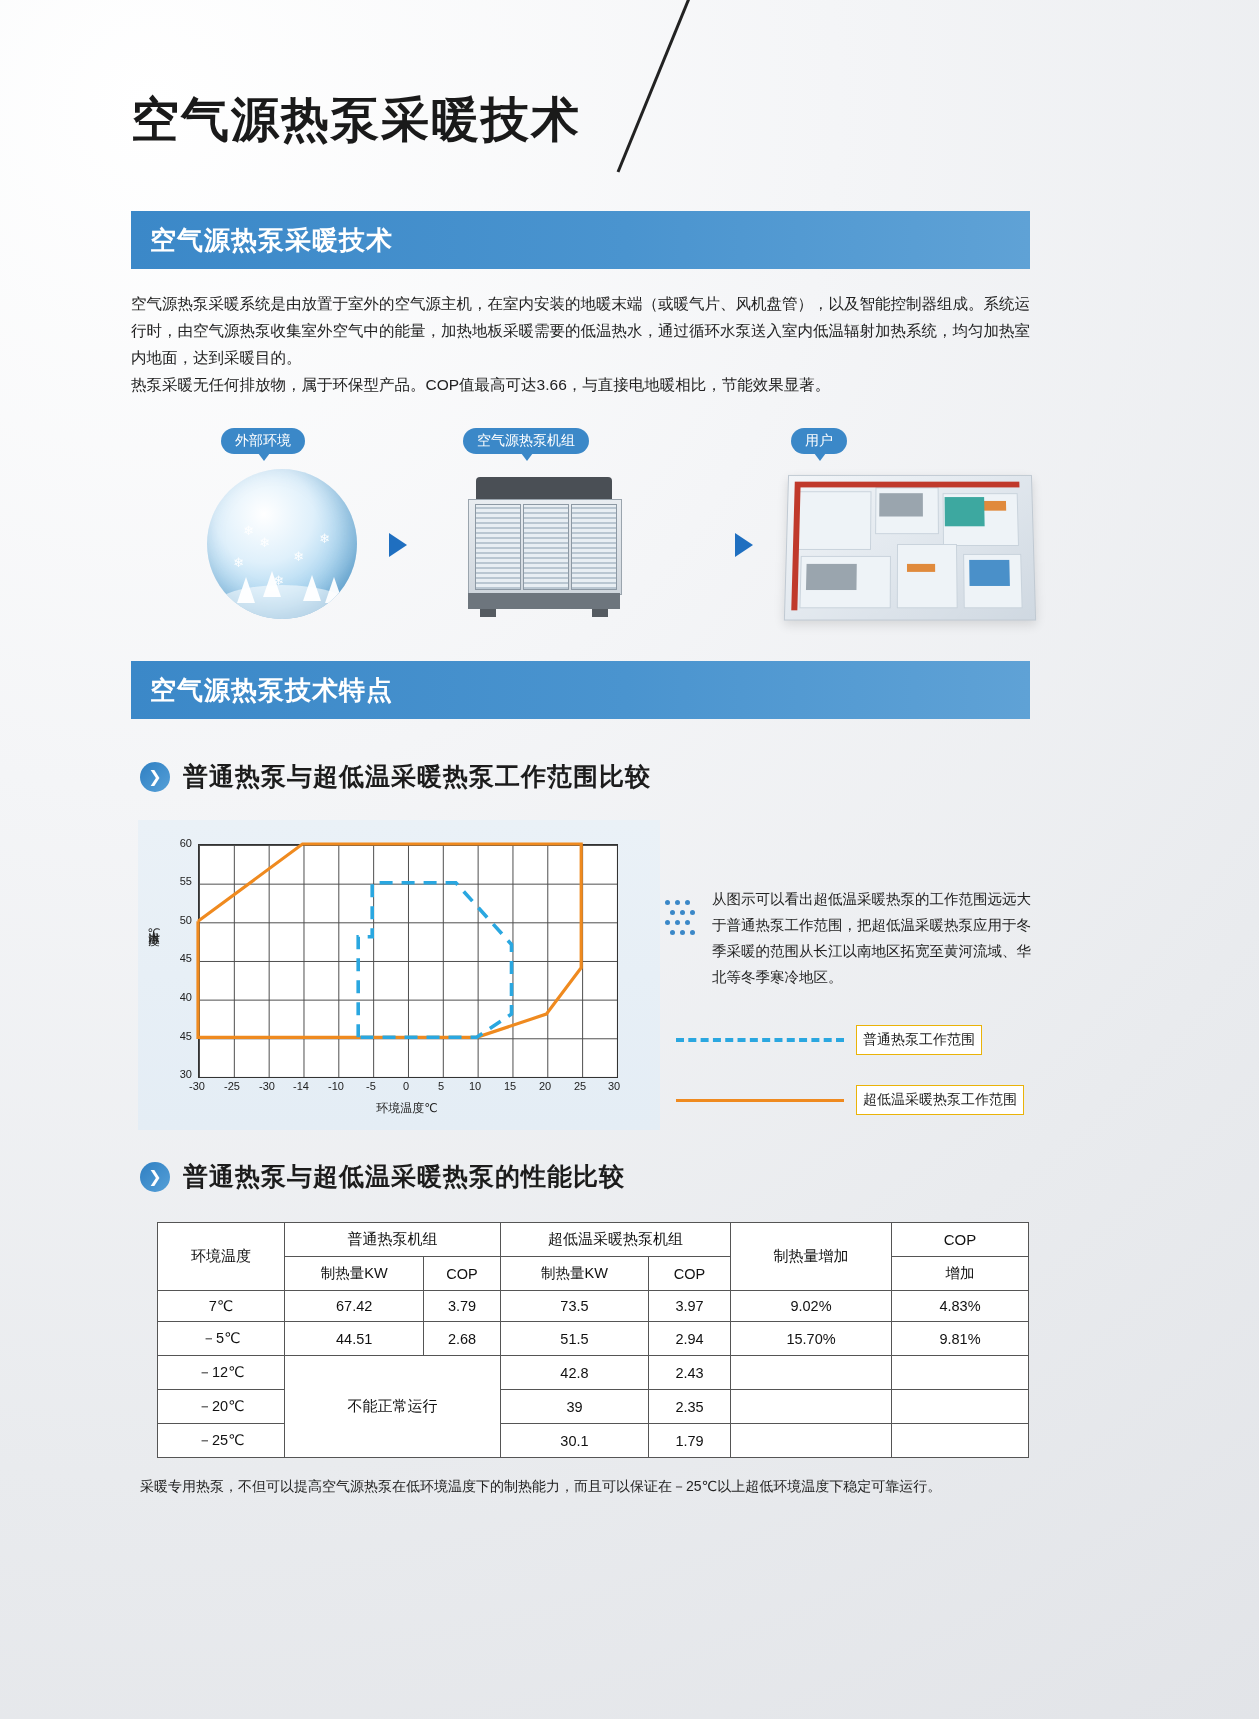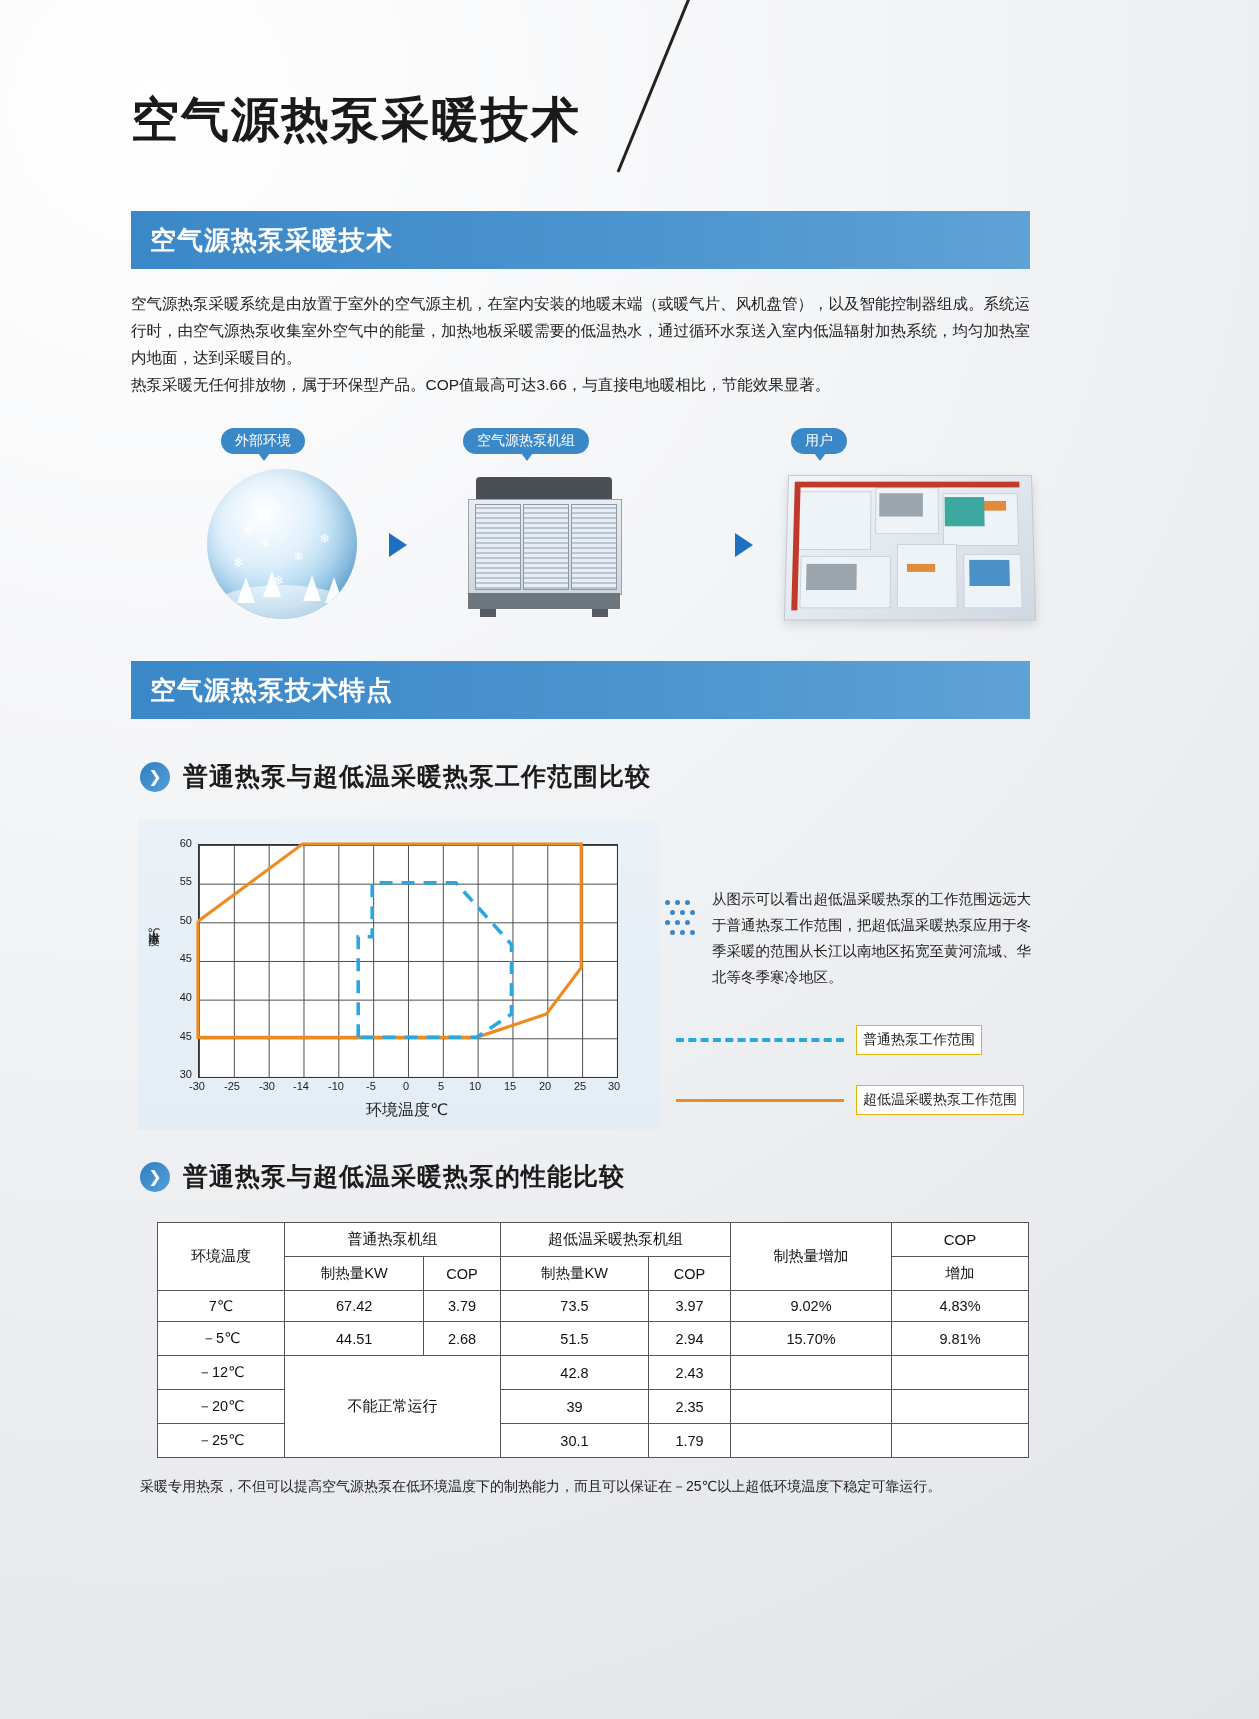--- a/index.html
+++ b/index.html
@@ -120,21 +120,21 @@
     background-image:
       linear-gradient(to right,#4d4d4d 1px,transparent 1px),
       linear-gradient(to bottom,#4d4d4d 1px,transparent 1px);
     background-size:34.83px 38.66px;
     border:1px solid #333;
   }
   .y-label{position:absolute;left:-34px;font-size:11px;color:#222;width:28px;text-align:right;}
   .x-label{position:absolute;top:236px;font-size:11px;color:#222;width:28px;text-align:center;}
   .axis-title-y{position:absolute;left:-52px;top:78px;font-size:11.5px;color:#222;
     writing-mode:vertical-rl;text-orientation:upright;letter-spacing:1px;}
-  .axis-title-x{position:absolute;left:0;top:256px;width:418px;text-align:center;font-size:16px;color:#222;}
+  .axis-title-x{position:absolute;left:0;top:256px;width:418px;text-align:center;font-size:12px;color:#222;}
 
   svg.series{position:absolute;left:0;top:0;width:418px;height:232px;overflow:visible;}
 
   .chart-note{position:absolute;left:712px;top:886px;width:320px;font-size:14.5px;line-height:26px;color:#222;}
   .dots{position:absolute;left:665px;top:900px;width:34px;height:42px;}
   .dots i{position:absolute;width:5px;height:5px;border-radius:50%;background:#3b88c8;}
 
   .legend{position:absolute;left:676px;width:358px;display:flex;align-items:center;}
   #legend1{top:1025px;}
   #legend2{top:1085px;}

